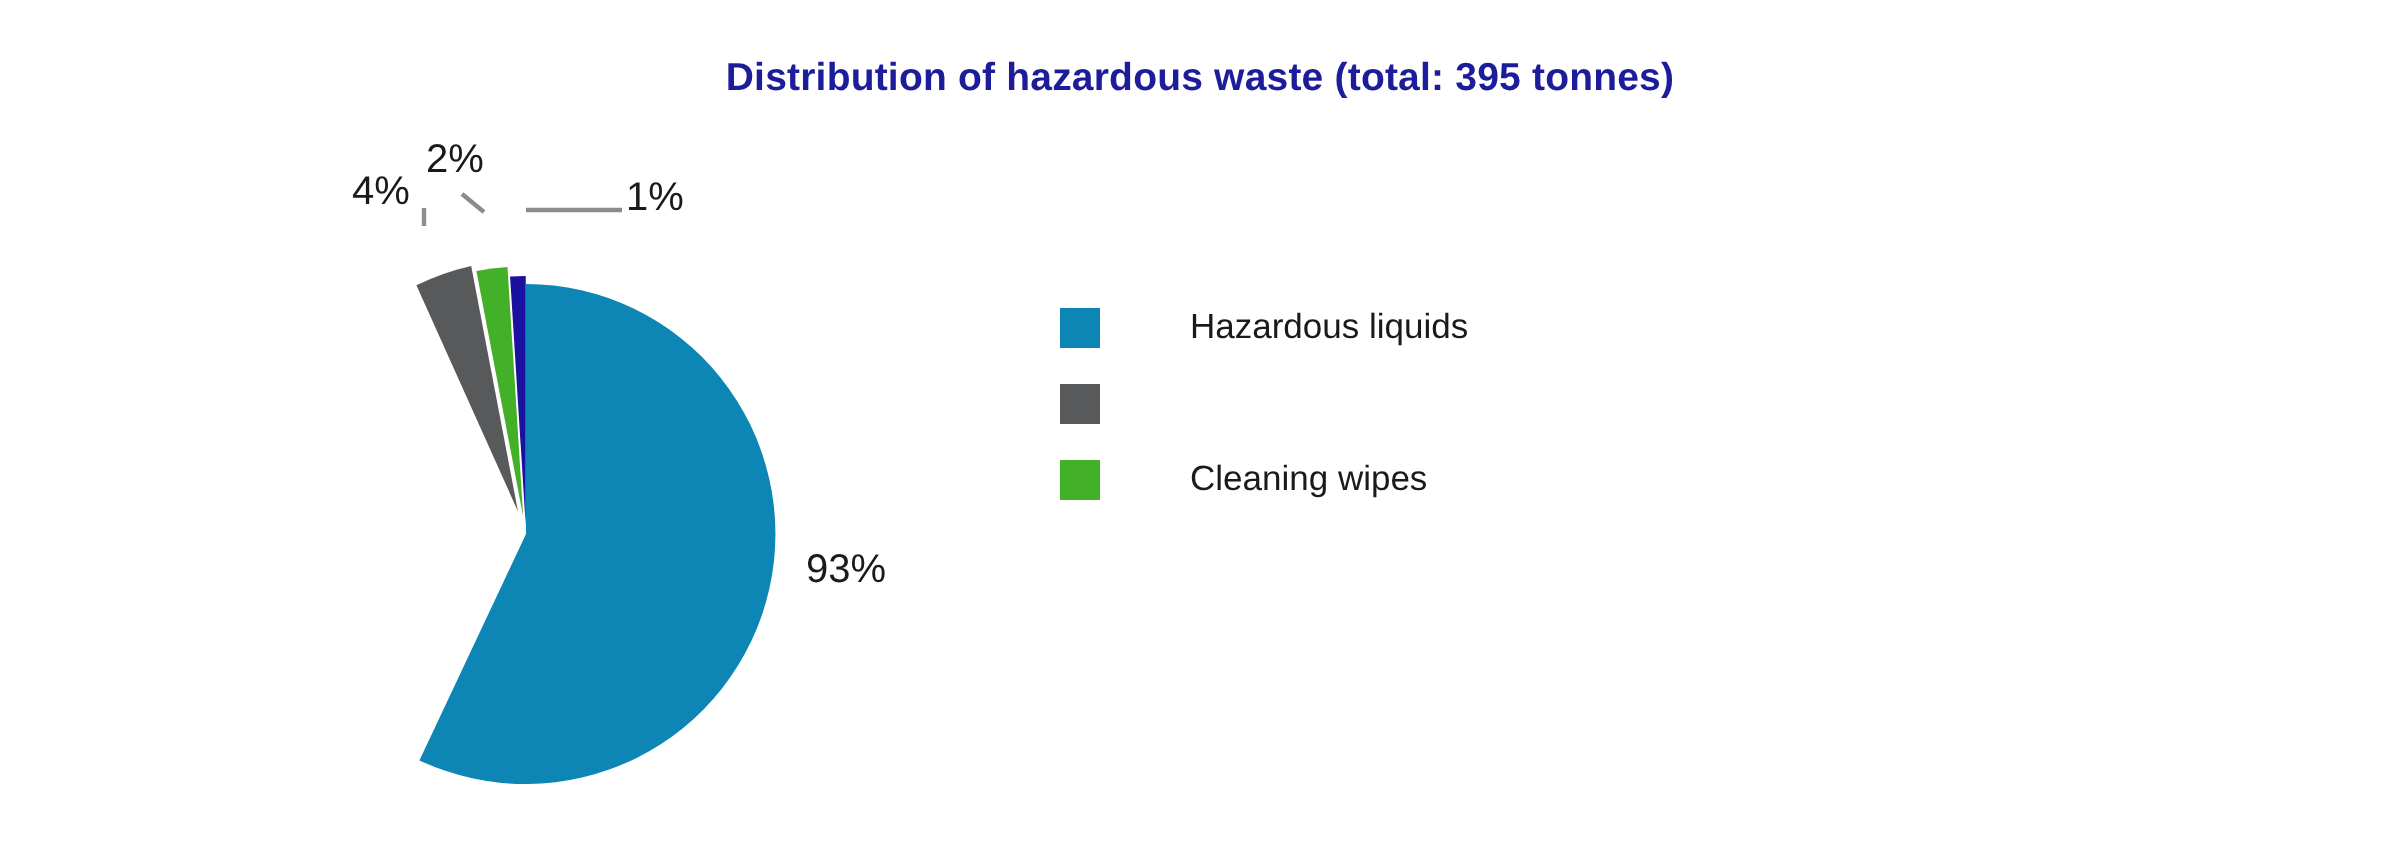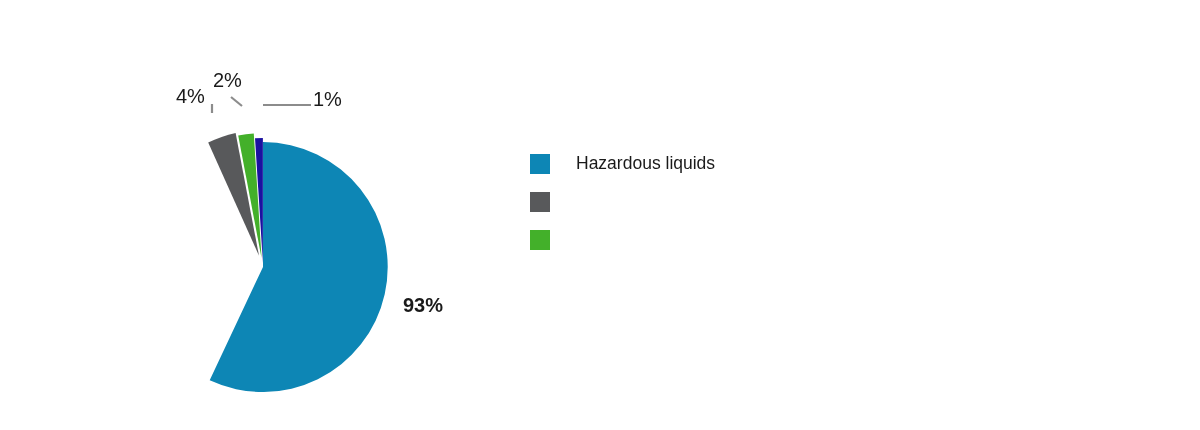--- a/index.html
+++ b/index.html
@@ -45,21 +45,21 @@
     left: 0;
     top: 0;
   }
   .slice-label {
     position: absolute;
     font-size: 20px;
     color: #1a1a1a;
     white-space: nowrap;
     font-family: "Liberation Sans", sans-serif;
   }
-  #label-93 { left: 403px; top: 294px; font-weight: bold; }
+  #label-93 { left: 403px; top: 274px; }
   #label-4  { left: 176px; top: 85px; }
   #label-2  { left: 213px; top: 69px; }
   #label-1  { left: 313px; top: 88px; }
 
   #legend {
     position: absolute;
     left: 530px;
     top: 145px;
     width: 650px;
   }
@@ -67,32 +67,33 @@
     display: flex;
     align-items: center;
     height: 38px;
   }
   .legend-swatch {
     width: 20px;
     height: 20px;
     flex: 0 0 20px;
   }
   .legend-label {
-    margin-left: 26px;
+    margin-left: 45px;
     font-size: 17.5px;
     color: #1a1a1a;
     white-space: nowrap;
     line-height: 1;
   }
 </style>
 </head>
 <body>
 
 <div id="figure">
 
+  <div id="chart-title" style="color: rgb(29, 29, 155);">Distribution of hazardous waste (total: 395 tonnes)</div>
 
   <div id="pie-area">
 
     <svg id="pie-svg" width="520" height="430" viewBox="0 0 520 430">
 
       <path d="M 263 267 L 263 142
                A 125 125 0 1 1 209.7 380.2
                Z" fill="#0d86b5"></path>
 
       <g transform="translate(-0.12, -4.0)">
@@ -129,17 +130,18 @@
       <span class="legend-swatch" style="background:#0d86b5"></span>
       <span class="legend-label">Hazardous liquids</span>
     </div>
 
     <div class="legend-row">
       <span class="legend-swatch" style="background:#58595b"></span>
     </div>
 
     <div class="legend-row">
       <span class="legend-swatch" style="background:#43b02a"></span>
+      <span class="legend-label">Cleaning wipes</span>
     </div>
 
   </div>
 
 </div>
 
 </body></html>

